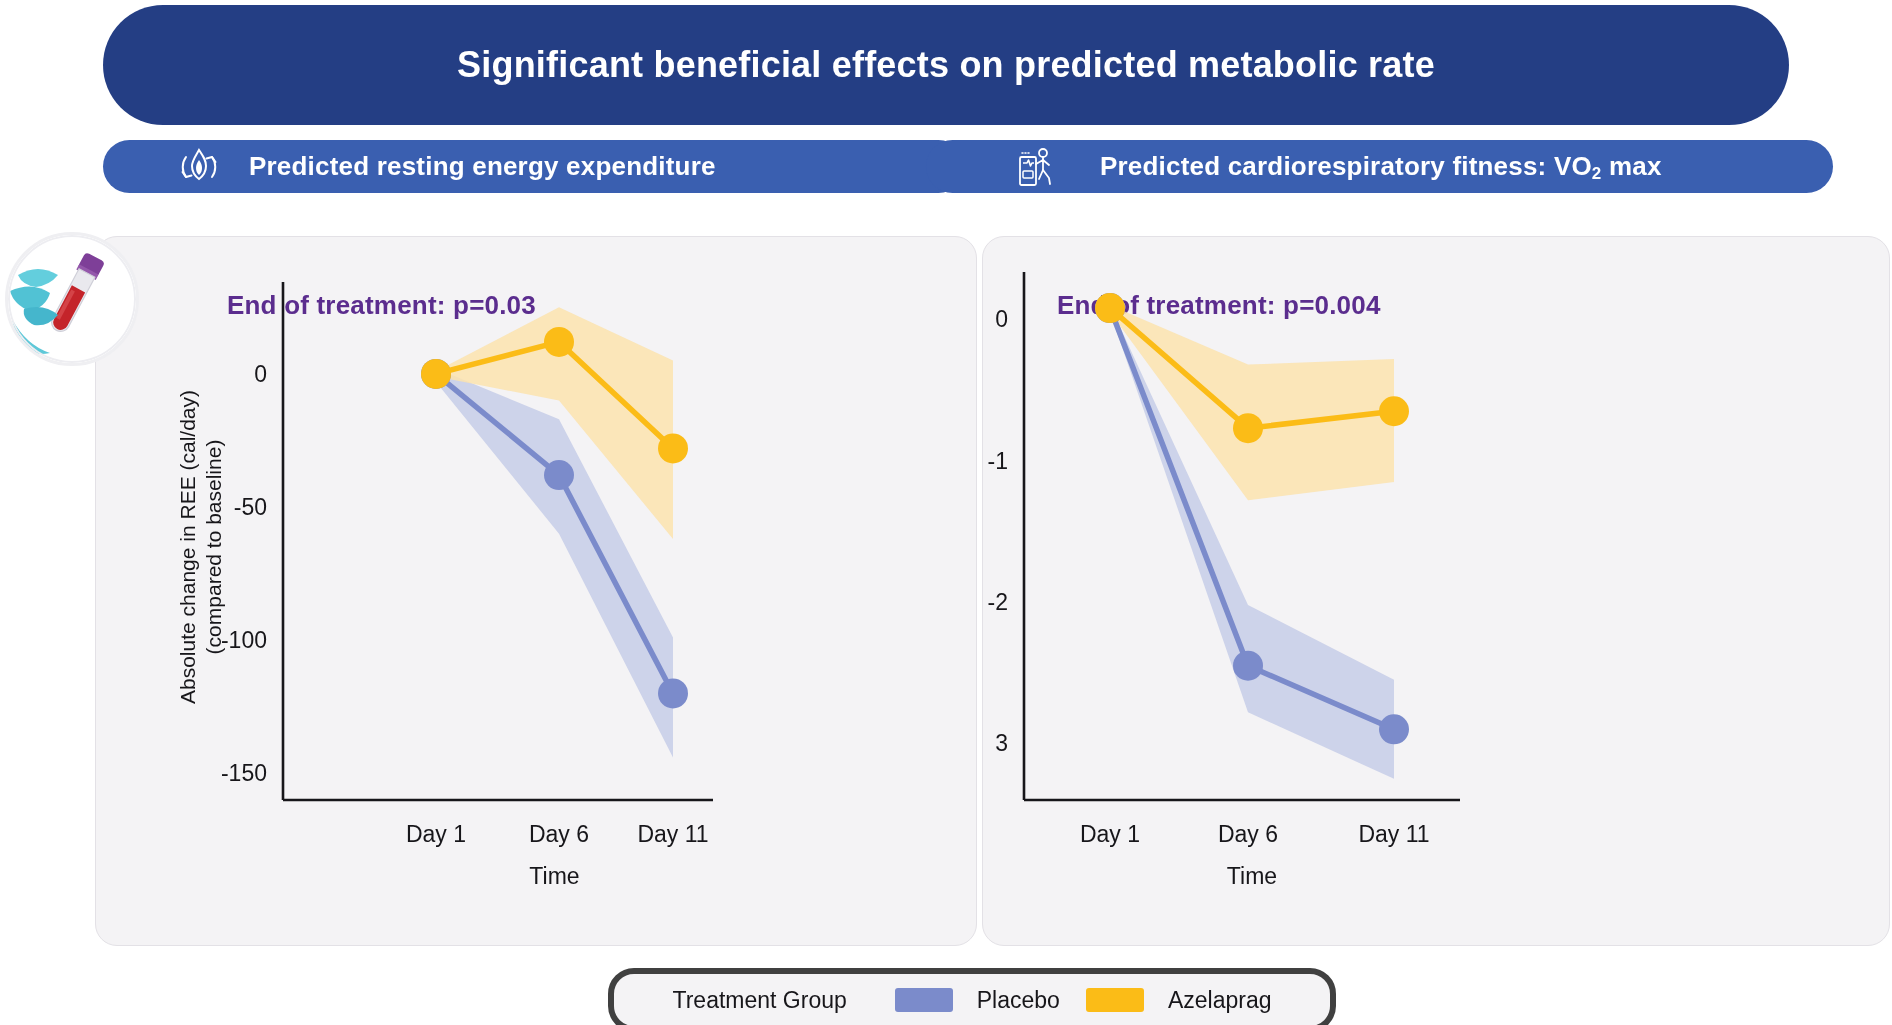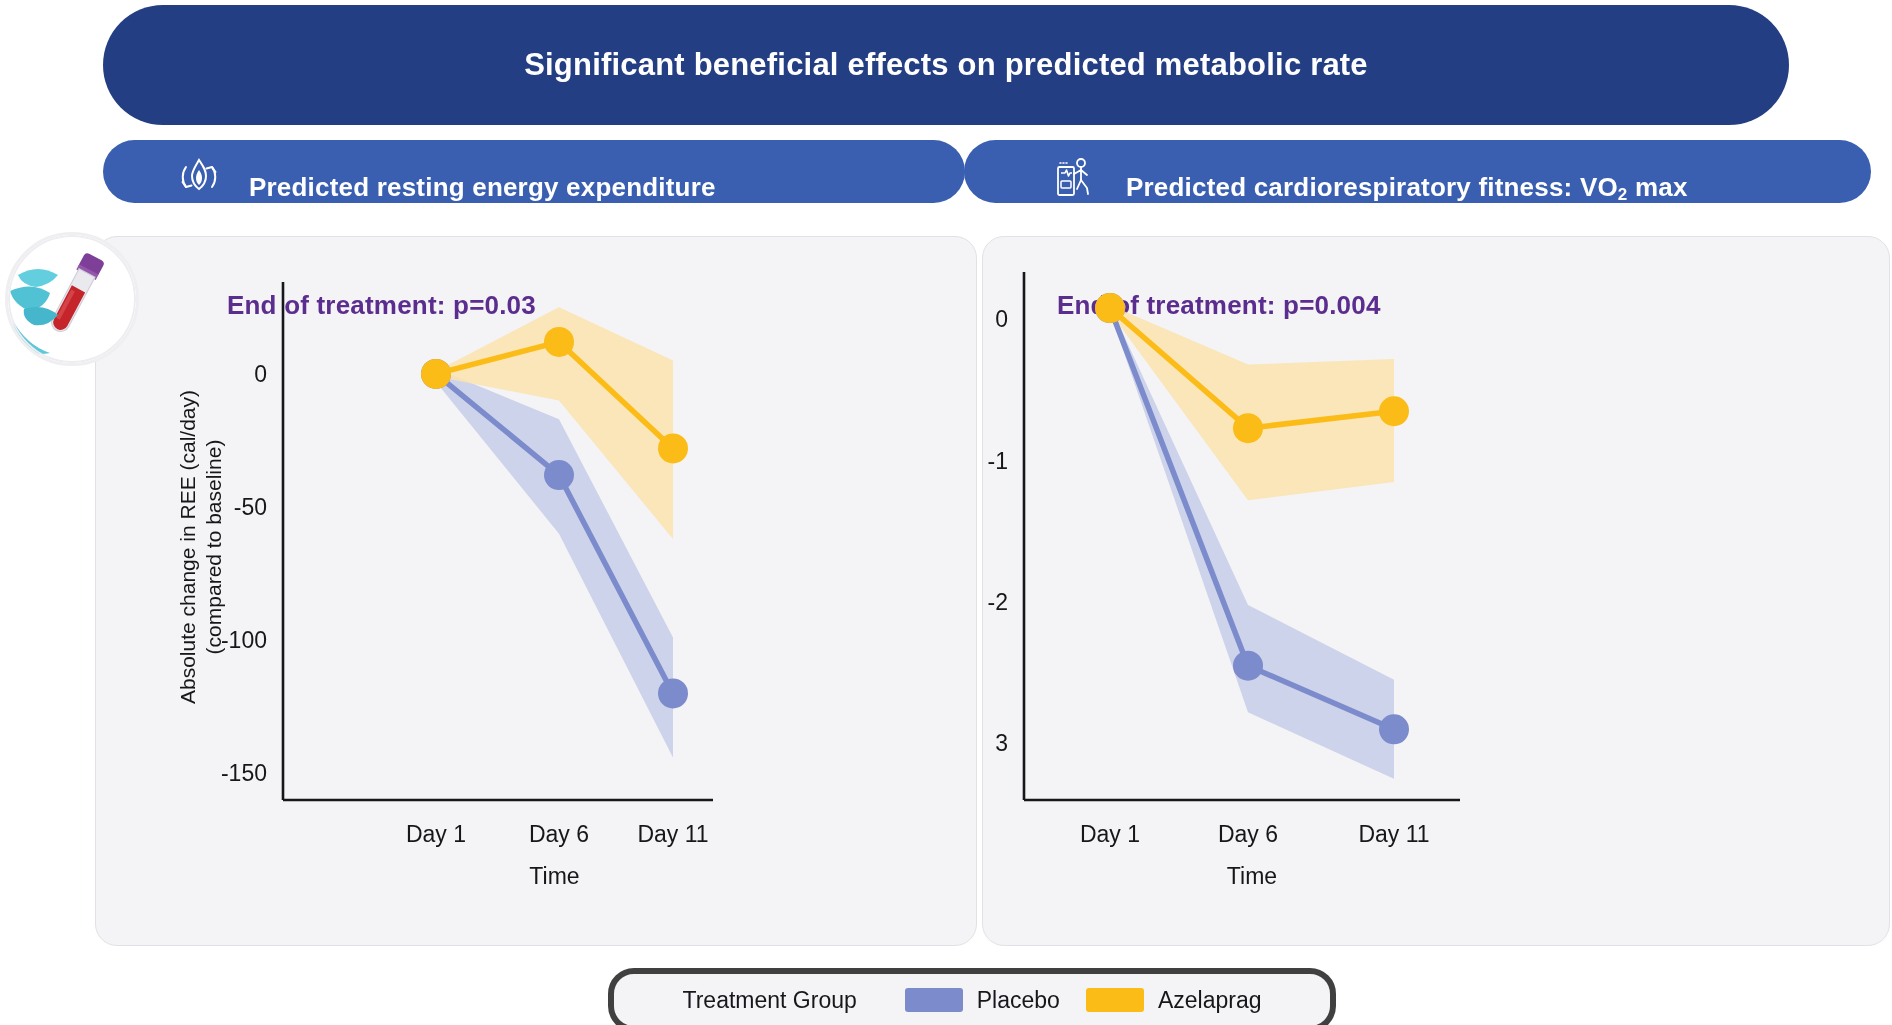--- a/index.html
+++ b/index.html
@@ -8,29 +8,29 @@
     background:#ffffff;
     font-family:"Liberation Sans",sans-serif;
     position:relative;overflow:hidden;
   }
   .title-bar{
     position:absolute;left:103px;top:5px;width:1686px;height:120px;
     background:#243E84;border-radius:60px;
     display:flex;align-items:center;justify-content:center;
   }
   .title-text{
-    color:#ffffff;font-size:31px;font-weight:bold;line-height:1.30;
+    color:#ffffff;font-size:36px;font-weight:bold;line-height:1.30;
     text-align:center;letter-spacing:.2px;
   }
   .hdr{
-    position:absolute;top:140px;height:63px;background:#3A5FB0;
-    border-radius:37px;display:flex;align-items:flex-end;
+    position:absolute;top:140px;height:53px;background:#3A5FB0;
+    border-radius:37px;display:flex;align-items:center;
   }
   .hdr-left{left:103px;width:862px;}
-  .hdr-right{left:964px;width:907px;}
+  .hdr-right{left:926px;width:907px;gap:12px;}
   .hdr-icon{flex:0 0 auto;margin-left:70px;width:52px;height:52px;display:block;}
   .hdr-right .hdr-icon{margin-left:86px;}
   .hdr-label{
     color:#fff;font-size:26px;font-weight:bold;margin-left:24px;letter-spacing:.2px;
   }
   .hdr-label sub{font-size:17px;vertical-align:baseline;position:relative;top:4px;}
   .card{
     position:absolute;top:236px;height:708px;
     background:#F4F3F5;border:1px solid #E3E1E6;border-radius:22px;
   }
@@ -51,21 +51,21 @@
     position:absolute;left:5px;top:232px;width:128px;height:128px;
     border-radius:50%;background:#ffffff;border:3px solid #EFEFF2;
     overflow:hidden;
   }
   .legend{
     position:absolute;left:608px;top:968px;width:716px;height:52px;
     background:#F4F3F5;border:6px solid #404040;border-radius:26px;
     display:flex;align-items:center;justify-content:center;gap:26px;
   }
   .legend-title{font-size:23px;color:#17161A;margin-right:22px;}
-  .legend-item{display:flex;align-items:center;gap:14px;}
+  .legend-item{display:flex;align-items:center;gap:24px;}
   .legend-swatch{width:58px;height:24px;border-radius:3px;}
   .legend-text{font-size:23px;color:#17161A;}
 </style>
 </head>
 <body>
 
 <div class="title-bar">
   <div class="title-text">
     <div>Significant beneficial effects on predicted metabolic rate</div>
   </div>

